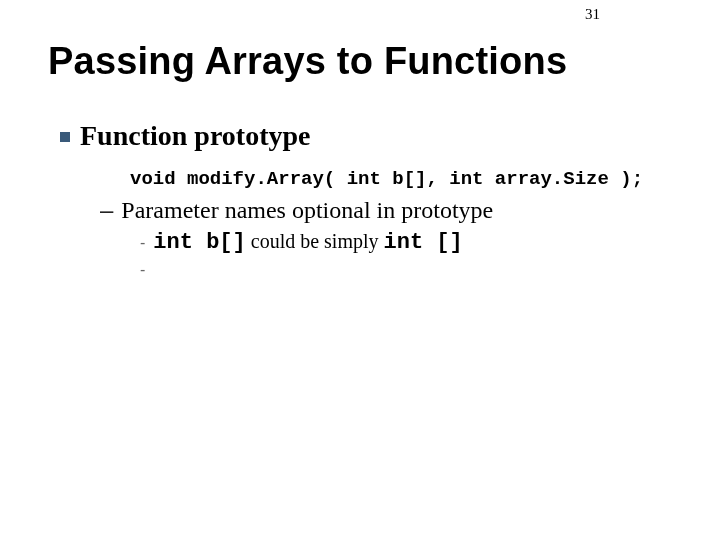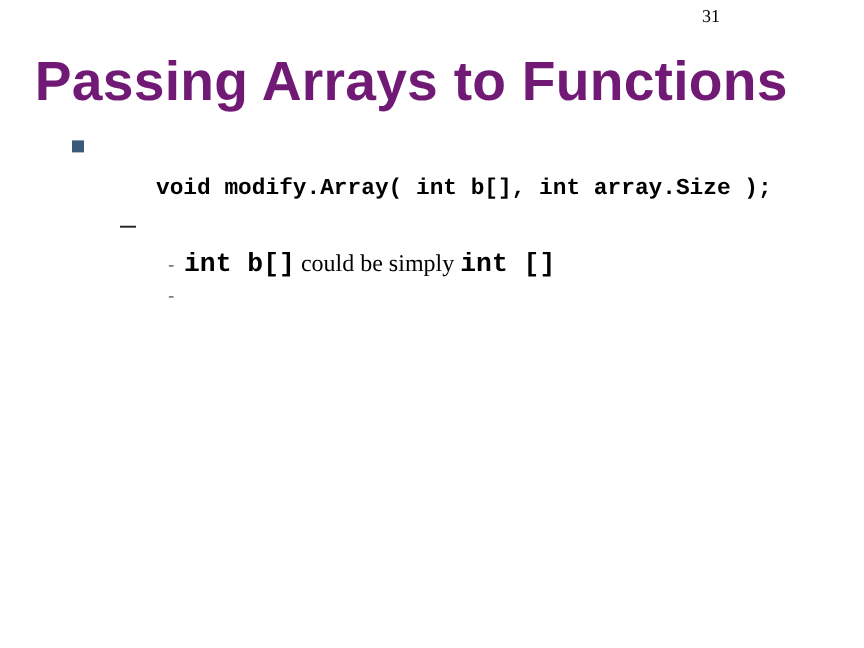--- a/index.html
+++ b/index.html
@@ -21,25 +21,25 @@
   .pagenum {
     position: absolute;
     top: 6px;
     right: 120px;
     font-size: 15px;
     font-family: "Times New Roman", serif;
   }
   .title {
     position: absolute;
     top: 40px;
-    left: 29px;
+    left: 48px;
     font-family: Arial, Helvetica, sans-serif;
     font-weight: 700;
-    font-size: 46px;
-    color: #701a75;
+    font-size: 38px;
+    color: #000000;
     letter-spacing: 0.2px;
   }
   .body {
     position: absolute;
     top: 120px;
     left: 60px;
     right: 50px;
   }
   .lvl1 {
     display: flex;
@@ -104,26 +104,28 @@
 <div class="slide">
 
   <div class="pagenum">31</div>
 
   <div class="title">Passing Arrays to Functions</div>
 
   <div class="body">
 
     <div class="lvl1">
       <span class="sq"></span>
+      <span>Function prototype</span>
     </div>
 
     <div class="codeLine">void modify.Array( int b[], int array.Size );</div>
 
     <div class="lvl2">
       <span class="dash2">–</span>
+      <span>Parameter names optional in prototype</span>
     </div>
 
     <div class="lvl3">
       <span class="dash3">-</span>
       <span>
         <span class="code">int b[]</span><span> could be simply </span><span class="code">int []</span>
       </span>
     </div>
 
     <div class="lvl3">

